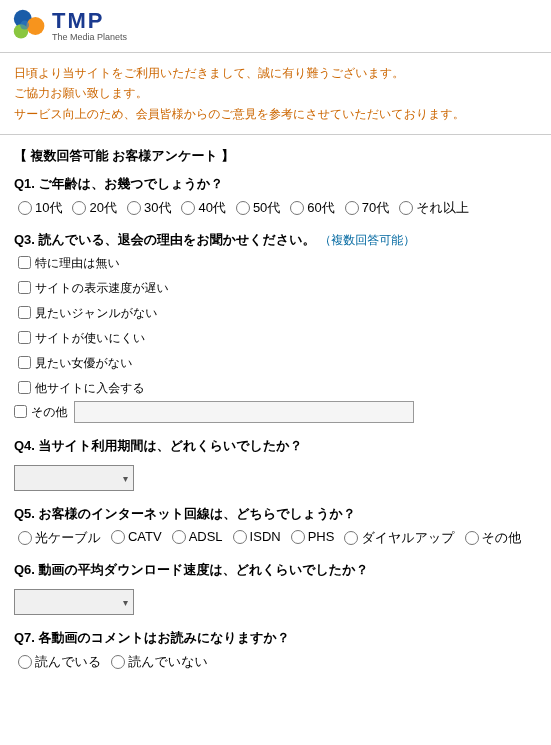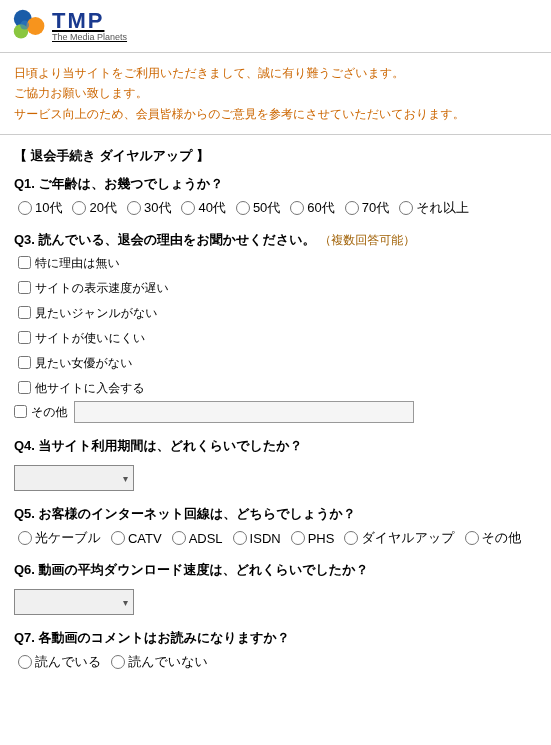--- a/index.html
+++ b/index.html
@@ -9,21 +9,20 @@
       background: #fff;
       color: #000;
       width: 551px;
       min-height: 745px;
     }
     .header {
       padding: 8px 12px;
       border-bottom: 1px solid #ccc;
       display: flex;
       align-items: flex-start;
-      text-decoration: underline;
     }
     .logo-tmp {
       display: flex;
       align-items: center;
       gap: 4px;
     }
     .logo-icon {
       width: 36px;
       height: 36px;
     }
@@ -60,29 +59,29 @@
     .q-block {
       margin-bottom: 14px;
     }
     .q-label {
       font-size: 13px;
       font-weight: bold;
       margin-bottom: 6px;
       color: #000;
     }
     .q-label span.q-note {
-      color: #a16207;
+      color: #0369a1;
       font-weight: normal;
       font-size: 12px;
     }
     .radio-row {
       display: flex;
       flex-wrap: wrap;
       gap: 18px 10px;
-      align-items: center;
+      align-items: flex-start;
       padding-left: 4px;
     }
     .radio-item {
       display: flex;
       align-items: center;
       gap: 3px;
       white-space: nowrap;
     }
     .radio-item input[type="radio"] {
       width: 14px;
@@ -176,21 +175,21 @@
 <div class="intro">
   <div>日頃より当サイトをご利用いただきまして、誠に有り難うございます。</div>
   <div>ご協力お願い致します。</div>
   <div>サービス向上のため、会員皆様からのご意見を参考にさせていただいております。</div>
 </div>
 
 <hr class="divider">
 
 <div class="content">
 
-  <div class="survey-title">【 退会手続き ダイヤルアップ 】</div>
+  <div class="survey-title">【 複数回答可能 お客様アンケート 】</div>
 
   <div class="q-block">
     <div class="q-label">
       <span>Q1. ご年齢は、お幾つでしょうか？</span>
     </div>
     <div class="radio-row">
       <label class="radio-item"><input type="radio" name="q1" style="">10代</label>
       <label class="radio-item"><input type="radio" name="q1" style="">20代</label>
       <label class="radio-item"><input type="radio" name="q1" style="">30代</label>
       <label class="radio-item"><input type="radio" name="q1" style="">40代</label>

